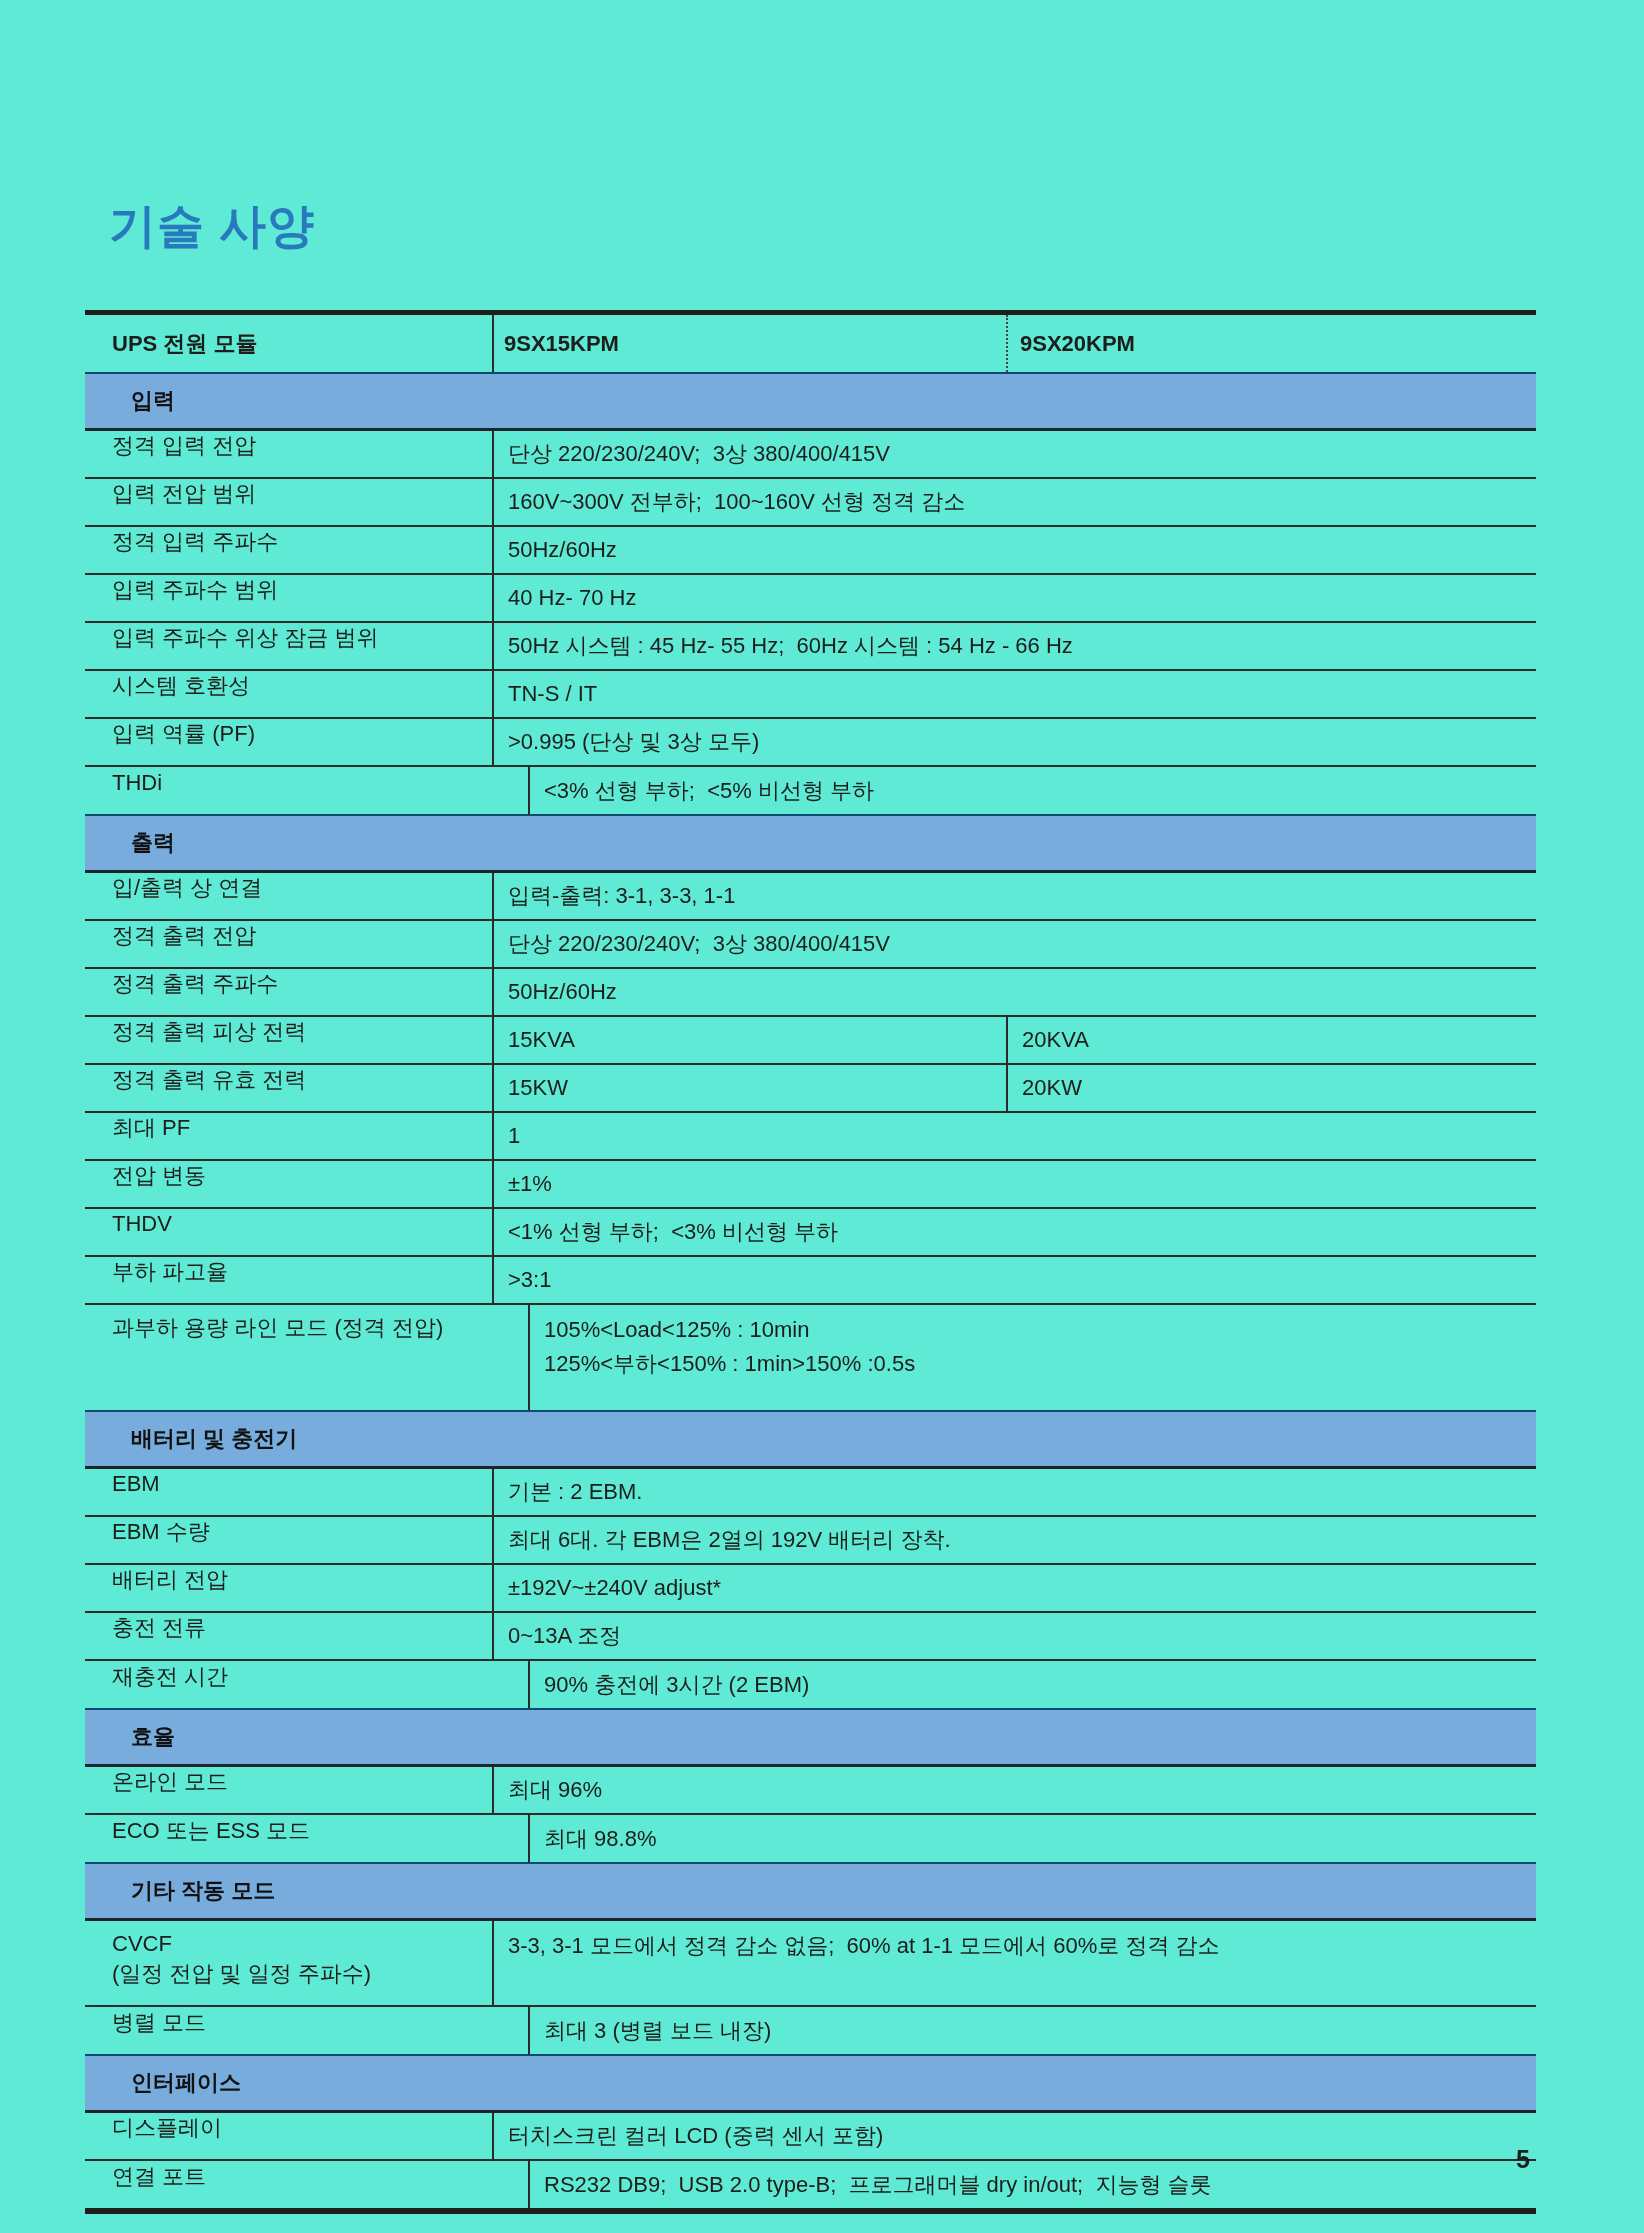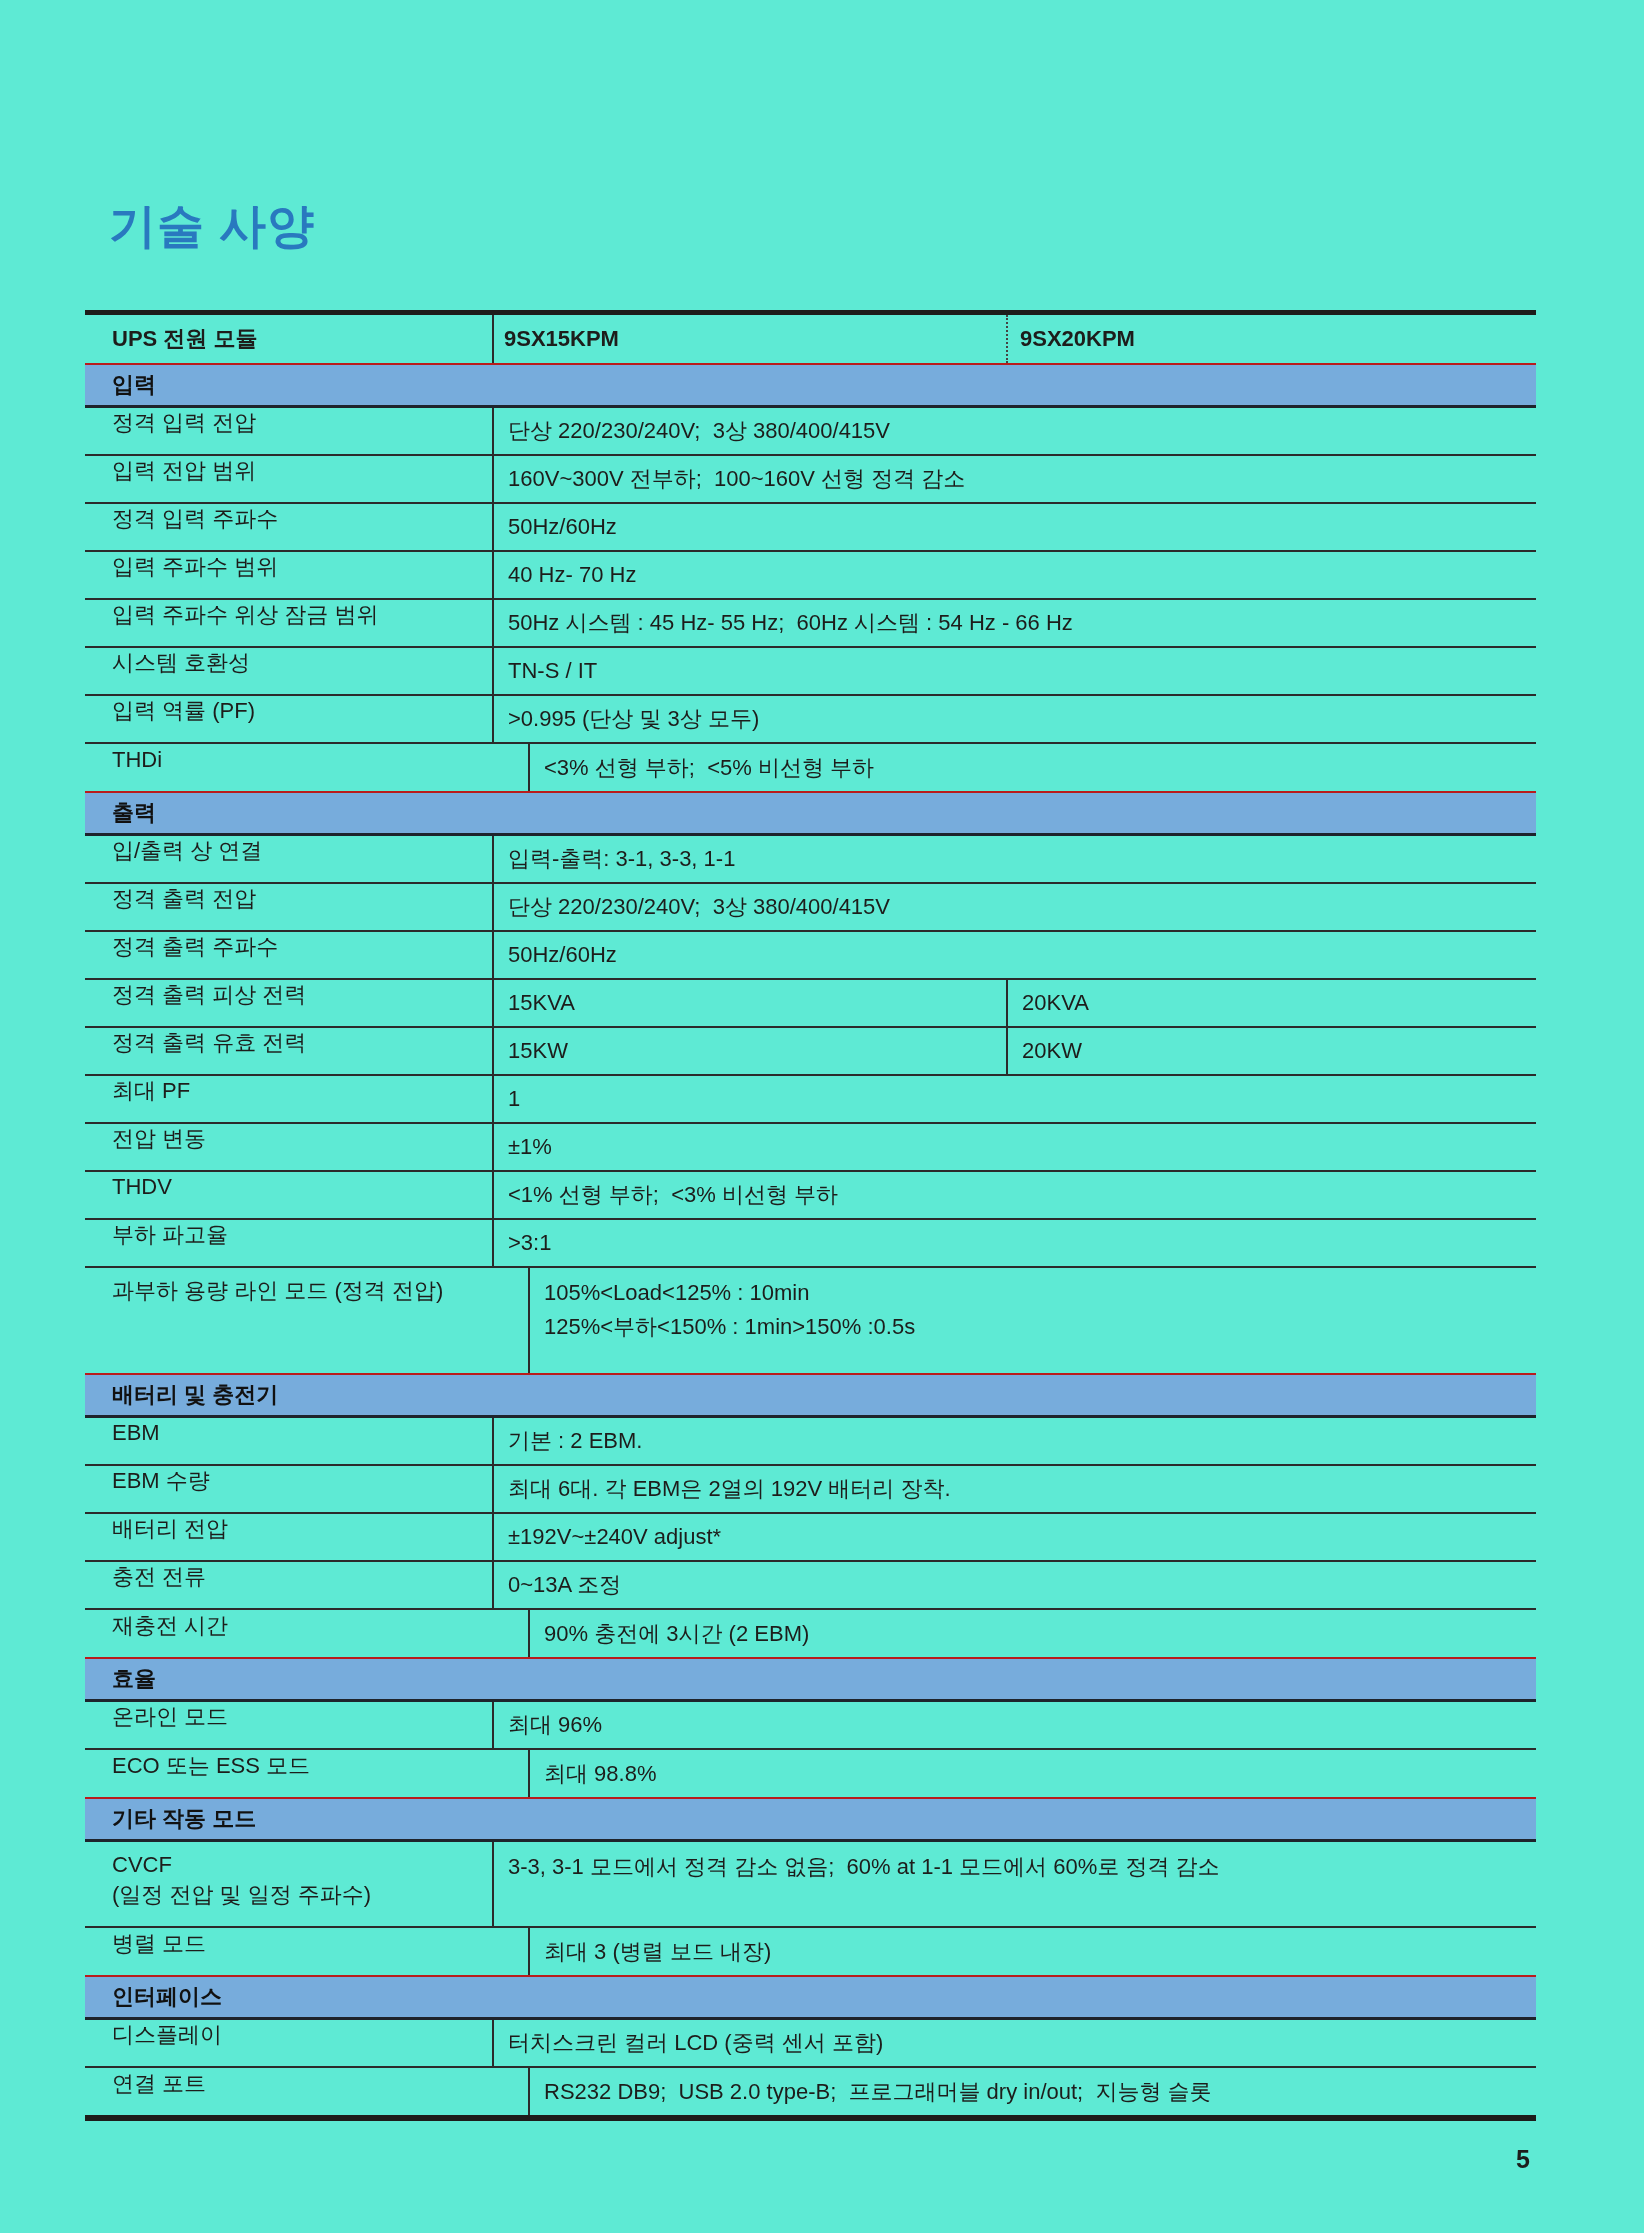--- a/index.html
+++ b/index.html
@@ -21,29 +21,29 @@
     position: absolute; left: 109px; top: 195px;
     font-size: 47px; font-weight: 800; letter-spacing: 1px;
     color: var(--title-blue);
   }
   .spec-table {
     position: absolute; left: 85px; top: 310px; width: 1451px;
     border-top: 5px solid var(--rule-dark);
     border-bottom: 6px solid var(--rule-dark);
     font-size: 22px;
   }
-  .header-row { display: flex; height: 48px; align-items: flex-start; }
+  .header-row { display: flex; height: 57px; align-items: flex-start; }
   .header-cell { font-weight: bold; height: 100%; display: flex; align-items: center; }
   .hc1 { width: 407px; padding-left: 27px; }
   .hc2 { width: 514px; padding-left: 10px; border-left: 2px solid var(--rule-thin); }
   .hc3 { width: 529px; padding-left: 12px; border-left: 2px dotted #444; }
   .section-row {
-    height: 45px; background: var(--band-bg);
-    border-top: 2px solid #b91c1c; border-bottom: 3px solid #1e242c;
-    display: flex; align-items: center;
+    height: 59px; background: var(--band-bg);
+    border-top: 2px solid #0c4a6e; border-bottom: 3px solid #1e242c;
+    display: flex; align-items: center; padding-left: 19px;
   }
   .section-label { font-weight: bold; padding-left: 27px; color: #111; }
   .data-row { display: flex; min-height: 47px; border-bottom: 2px solid var(--rule-thin); }
   .data-row.no-bb { border-bottom: none; gap: 36px; }
   .cell-label {
     width: 407px; padding: 0 10px 16px 27px;
     display: flex; align-items: center; white-space: pre-wrap; line-height: 30px;
   }
   .cell-value {
     flex: 1; padding: 0 10px 0 14px; border-left: 2px solid var(--rule-thin);

